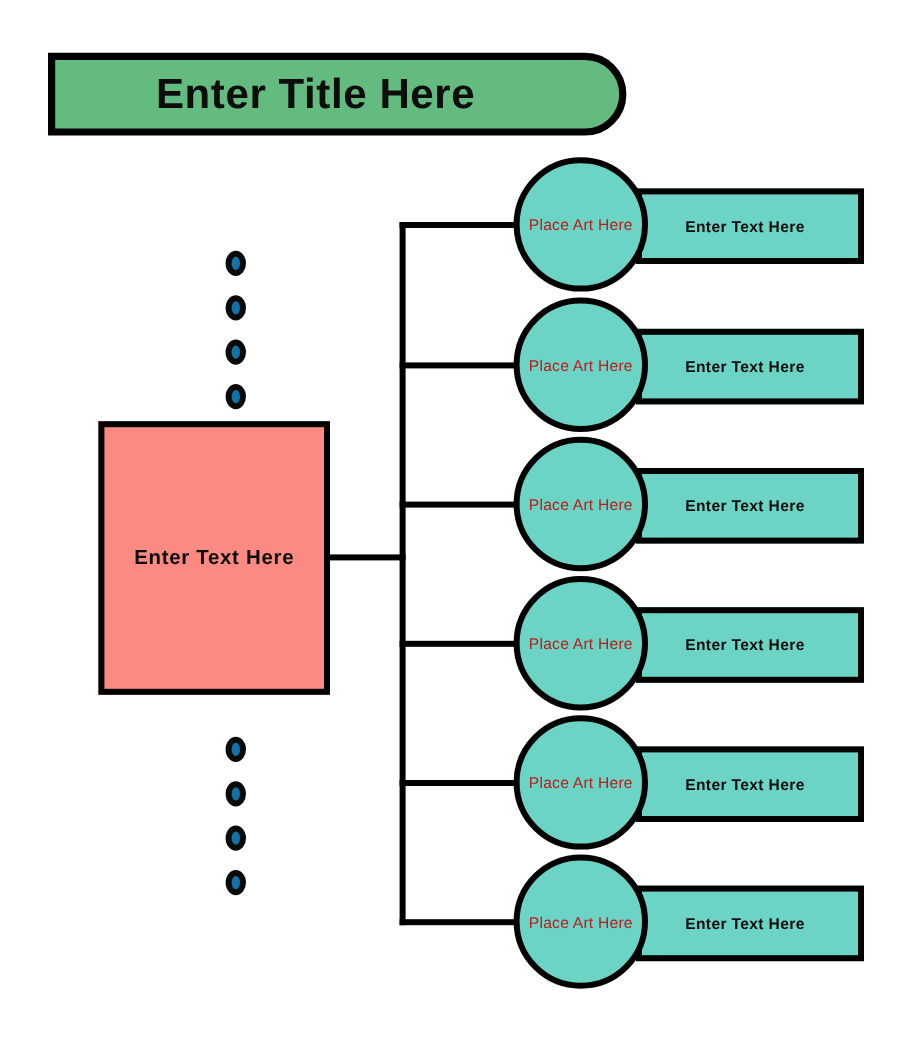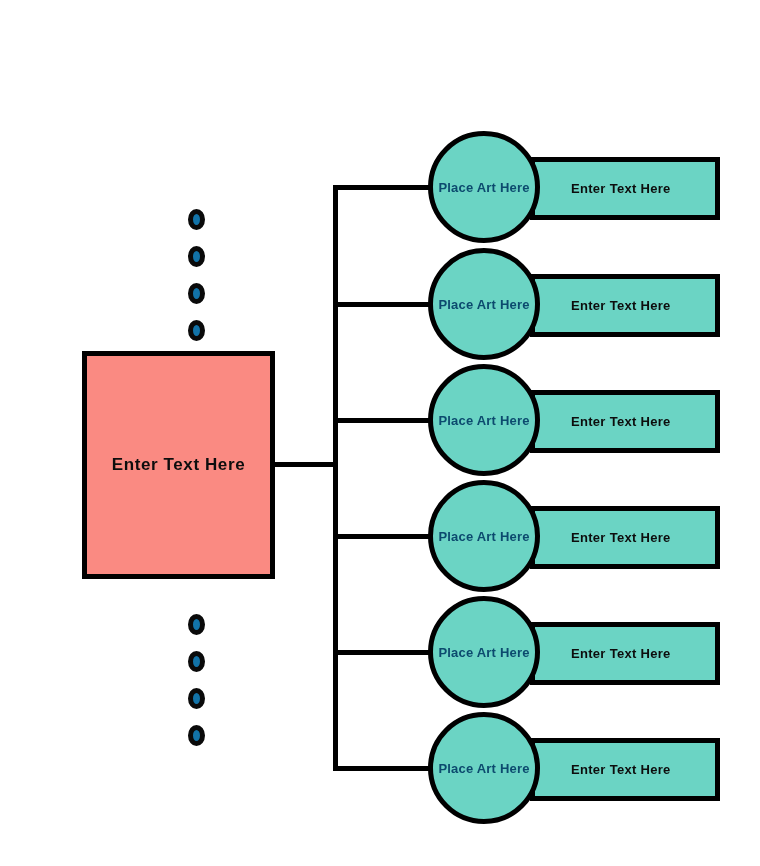--- a/index.html
+++ b/index.html
@@ -125,22 +125,22 @@
     box-sizing: border-box;
     background: #6BD4C4;
     border: 5px solid #000000;
     border-radius: 50%;
     display: flex;
     align-items: center;
     justify-content: center;
   }
   .leaf-circle .leaf-circle-text {
     font-size: 13px;
-    font-weight: bold;
-    color: #0c4a6e;
+    font-weight: normal;
+    color: #b91c1c;
     white-space: nowrap;
     letter-spacing: 0.2px;
   }
 
   
   .dot-col {
     position: absolute;
     left: 188px;
     width: 18px;
   }
@@ -153,20 +153,23 @@
     background: #1273A8;
     border: 5px solid #0a0a0a;
     border-radius: 50%;
   }
 </style>
 </head>
 <body>
 
 <div id="canvas">
 
+  <div class="title-banner">
+    <span class="title-text">Enter Title Here</span>
+  </div>
 
   <div class="dot-col" id="dot-col-upper" style="top: 0px;">
       <div class="dot" style="top: 209px;"></div>
       <div class="dot" style="top: 246px;"></div>
       <div class="dot" style="top: 283px;"></div>
       <div class="dot" style="top: 320px;"></div>
     </div>
 
   <div class="main-node">
     <span class="main-text">Enter Text Here</span>

